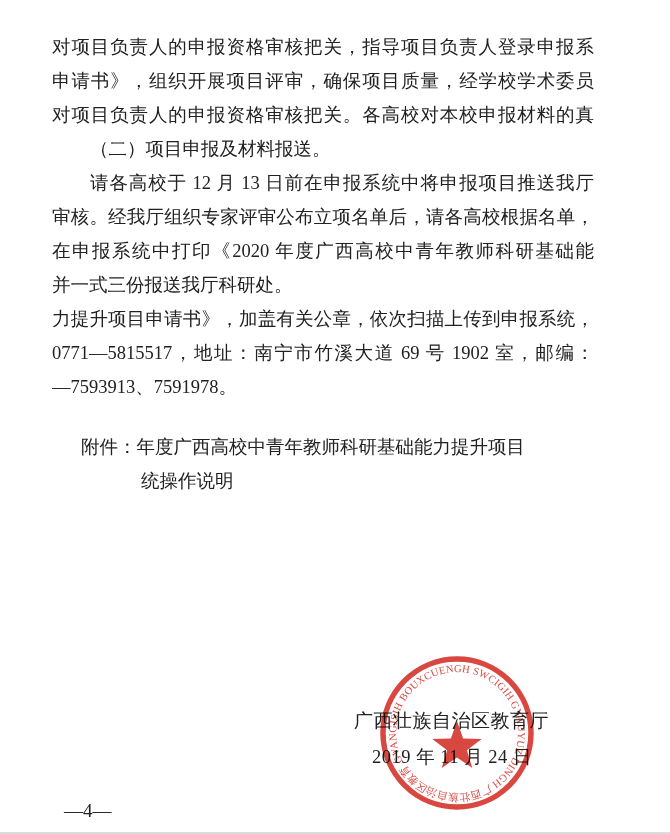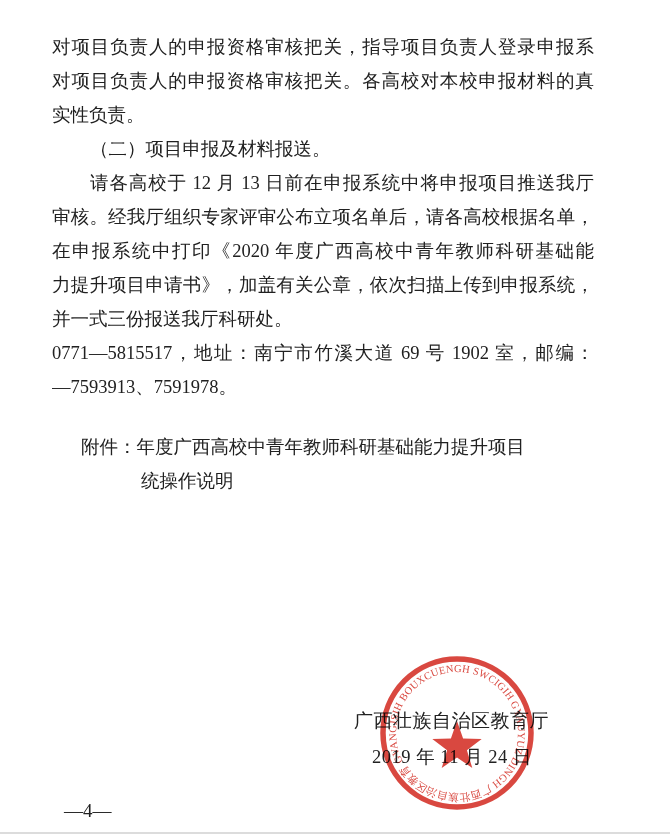--- a/index.html
+++ b/index.html
@@ -21,28 +21,28 @@
   .page-number { position:absolute; left:64px; top:800px; font-size:19px; }
   .bottom-edge { position:absolute; left:0; bottom:0; width:100%; height:2px; background:#dcdcdc; }
 </style>
 </head>
 <body>
 
 <div class="page">
 
   <div class="body-block">
       <div class="line flush j">对项目负责人的申报资格审核把关，指导项目负责人登录申报系</div>
+      <div class="line flush j">申请书》，组织开展项目评审，确保项目质量，经学校学术委员</div>
       <div class="line flush j">对项目负责人的申报资格审核把关。各高校对本校申报材料的真</div>
-      <div class="line flush">实性负责。</div>
       <div class="line indent">（二）项目申报及材料报送。</div>
       <div class="line indent j">请各高校于 12 月 13 日前在申报系统中将申报项目推送我厅</div>
       <div class="line flush j">审核。经我厅组织专家评审公布立项名单后，请各高校根据名单，</div>
       <div class="line flush j">在申报系统中打印《2020 年度广西高校中青年教师科研基础能</div>
+      <div class="line flush">并一式三份报送我厅科研处。</div>
       <div class="line flush j">力提升项目申请书》，加盖有关公章，依次扫描上传到申报系统，</div>
-      <div class="line flush">并一式三份报送我厅科研处。</div>
       <div class="line flush j">0771—5815517，地址：南宁市竹溪大道 69 号 1902 室，邮编：</div>
       <div class="line flush">—7593913、7591978。</div>
       <div class="line attach1">附件：年度广西高校中青年教师科研基础能力提升项目</div>
       <div class="line attach2">统操作说明</div>
     </div>
 
   <div class="signature">广西壮族自治区教育厅</div>
 
   <div class="sig-date">2019 年 11 月 24 日</div>
 

